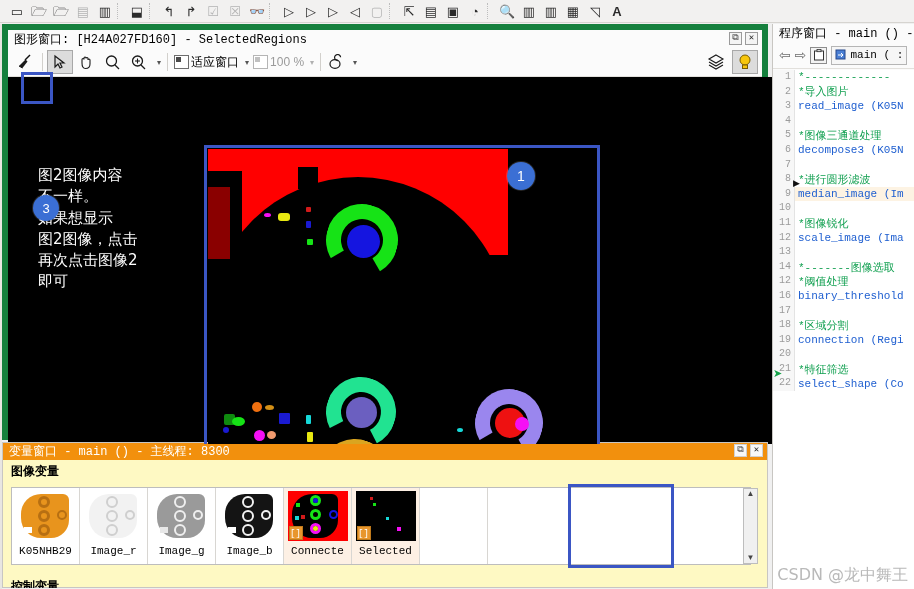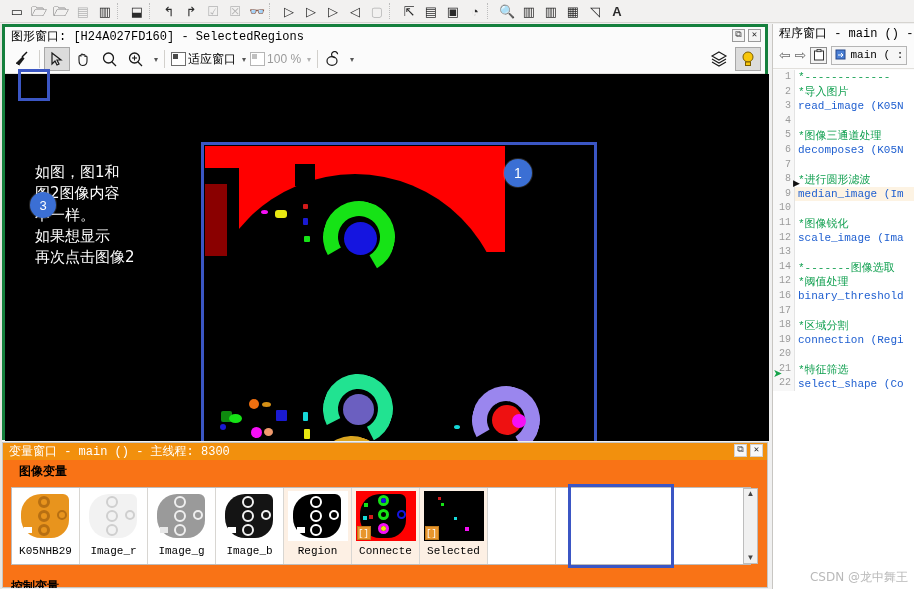--- a/index.html
+++ b/index.html
@@ -21,21 +21,21 @@
     width:22px;height:20px;display:flex;align-items:center;justify-content:center;
     color:#2b2b2b;font-size:13px;line-height:1;
   }
   .tb-icon.dim{color:#b4b4b4;}
   .tb-sep{width:7px;height:16px;border-left:1px dotted #bdbdbd;margin:0 1px;}
   .tb-spacer{width:6px;}
 
   
   #graphics-window{
     position:absolute;left:2px;top:24px;width:766px;height:416px;
-    background:#fbfbfb;border:3px solid #15803d;box-sizing:border-box;
+    background:#fbfbfb;border:6px solid #15803d;box-sizing:border-box;
   }
   #gw-titlebar{
     position:relative;height:18px;background:#fbfbfb;
     display:flex;align-items:center;padding-left:6px;
     font-family:"Liberation Mono","DejaVu Sans Mono",monospace;
     font-size:12px;color:#000;white-space:nowrap;
   }
   .win-btns{position:absolute;right:4px;top:2px;display:flex;gap:3px;}
   .win-btn{
     width:13px;height:13px;border:1px solid #9a9a9a;background:#f4f4f4;
@@ -104,30 +104,30 @@
     position:absolute;left:200px;top:72px;width:389px;height:362px;
     background:#ff0000;overflow:hidden;z-index:4;
   }
   #board-img .blk{position:absolute;background:#000;}
   .blob{position:absolute;border-radius:50%;}
   .ring{position:absolute;border-radius:50%;}
 
   
   #variable-window{
     position:absolute;left:2px;top:442px;width:766px;height:146px;
-    background:#f97316;border:1px solid #c8c6c2;box-sizing:border-box;
+    background:#fef9c3;border:1px solid #c8c6c2;box-sizing:border-box;
   }
   #vw-title{
     height:17px;background:#f2900d;color:#fff;
     display:flex;align-items:center;padding-left:6px;position:relative;
     font-family:"Liberation Mono","DejaVu Sans Mono",monospace;font-size:12px;
   }
   #vw-title .win-btns{top:1px;}
   #vw-title .win-btn{border-color:#d0d0d0;background:#f8f8f8;}
-  #vw-section{padding:3px 0 2px 16px;font-size:12px;font-weight:bold;color:#000;
+  #vw-section{padding:3px 0 2px 8px;font-size:12px;font-weight:bold;color:#000;
     font-family:"DejaVu Sans","Liberation Sans",sans-serif;}
   #vw-strip{
     position:absolute;left:8px;top:44px;width:740px;height:78px;
     border:1px solid #bdbdbd;background:#fff;box-sizing:border-box;
     display:flex;overflow:hidden;
   }
   .var-cell{
     width:68px;height:76px;border-right:1px solid #d8d6d2;
     display:flex;flex-direction:column;align-items:center;box-sizing:border-box;
     padding-top:3px;position:relative;flex:0 0 68px;
@@ -197,21 +197,21 @@
     font-size:11px;overflow:hidden;
   }
   .c-comment{color:#12a051;}
   .c-op{color:#1f5fd0;}
   .row-cursor{background:#fdf3e3;}
   #pw-marker{position:absolute;left:20px;top:154px;font-size:9px;color:#111;z-index:3;}
   #pw-green-arrow{position:absolute;left:0px;top:343px;font-size:11px;color:#16a34a;z-index:3;}
 
   
   #watermark{
-    position:absolute;right:6px;bottom:3px;color:#b9b9b9;font-size:12px;
+    position:absolute;right:6px;bottom:3px;color:#b9b9b9;font-size:16px;
     font-family:"DejaVu Sans","Liberation Sans",sans-serif;z-index:20;
   }
   
   #left-strip{position:absolute;left:0;top:24px;width:2px;height:565px;background:#e8e6e2;}
 </style>
 </head>
 <body>
 
 <div id="left-strip"></div>
 
@@ -333,25 +333,26 @@
           </svg>
       </div>
     </div>
   </div>
 
   <div id="gw-canvas">
 
     <div class="badge" id="badge-3">3</div>
 
     <div id="annot-3">
-      <div>如图，图1和</div>
       <div>图2图像内容</div>
       <div>不一样。</div>
       <div>如果想显示</div>
+      <div>图2图像，点击</div>
       <div>再次点击图像2</div>
+      <div>即可</div>
     </div>
 
     <div id="board-img">
 
       <div class="blk" style="left:0;top:28px;width:300px;height:330px;
            border-radius:150px 150px 0 0;"></div>
       <div class="blk" style="left:0;top:120px;width:300px;height:190px;"></div>
       <div class="blk" style="left:0;top:22px;width:34px;height:336px;"></div>
       <div class="blk" style="left:90px;top:18px;width:20px;height:22px;"></div>
       <div class="blk" style="left:280px;top:106px;width:70px;height:200px;"></div>
@@ -457,31 +458,20 @@
         <div style="position:absolute;left:22px;top:19px;width:12px;height:12px;border:2px solid #f2f2f2;border-radius:50%;box-sizing:border-box;"></div>
         <div style="position:absolute;left:22px;top:33px;width:12px;height:12px;border:2px solid #f2f2f2;border-radius:50%;box-sizing:border-box;"></div>
         <div style="position:absolute;left:41px;top:19px;width:10px;height:10px;border:2px solid #f2f2f2;border-radius:50%;box-sizing:border-box;"></div>
         <div style="position:absolute;left:8px;top:36px;width:8px;height:6px;background:#fff;"></div>
       </div>
       <div class="var-label">Image_b</div>
     </div>
 
 
 
-    <div class="var-cell tinted">
-      <div class="var-thumb" style="background:#fff;">
-        <div style="position:absolute;left:5px;top:3px;width:48px;height:44px;background:#000;border-radius:20px 6px 18px 20px;"></div>
-        <div style="position:absolute;left:22px;top:5px;width:12px;height:12px;border:2px solid #fff;border-radius:50%;box-sizing:border-box;"></div>
-        <div style="position:absolute;left:22px;top:19px;width:12px;height:12px;border:2px solid #fff;border-radius:50%;box-sizing:border-box;"></div>
-        <div style="position:absolute;left:22px;top:33px;width:12px;height:12px;border:2px solid #fff;border-radius:50%;box-sizing:border-box;"></div>
-        <div style="position:absolute;left:41px;top:19px;width:10px;height:10px;border:2px solid #fff;border-radius:50%;box-sizing:border-box;"></div>
-        <div style="position:absolute;left:9px;top:36px;width:8px;height:6px;background:#fff;"></div>
-      </div>
-      <div class="var-label">Region</div>
-    </div>
 
     <div class="var-cell tinted">
       <div class="var-thumb" style="background:#ff0000;">
         <div style="position:absolute;left:4px;top:3px;width:46px;height:44px;background:#000;border-radius:20px 6px 18px 20px;"></div>
         <div style="position:absolute;left:22px;top:4px;width:11px;height:11px;border:3px solid #16e316;border-radius:50%;box-sizing:border-box;"></div>
         <div style="position:absolute;left:25px;top:7px;width:5px;height:5px;background:#1515e0;border-radius:50%;"></div>
         <div style="position:absolute;left:22px;top:18px;width:11px;height:11px;border:3px solid #16e316;border-radius:50%;box-sizing:border-box;"></div>
         <div style="position:absolute;left:22px;top:32px;width:11px;height:11px;border:3px solid #f50ff5;border-radius:50%;box-sizing:border-box;"></div>
         <div style="position:absolute;left:25px;top:35px;width:5px;height:5px;background:#e8e811;border-radius:50%;"></div>
         <div style="position:absolute;left:41px;top:19px;width:9px;height:9px;border:2px solid #1515e0;border-radius:50%;box-sizing:border-box;"></div>

